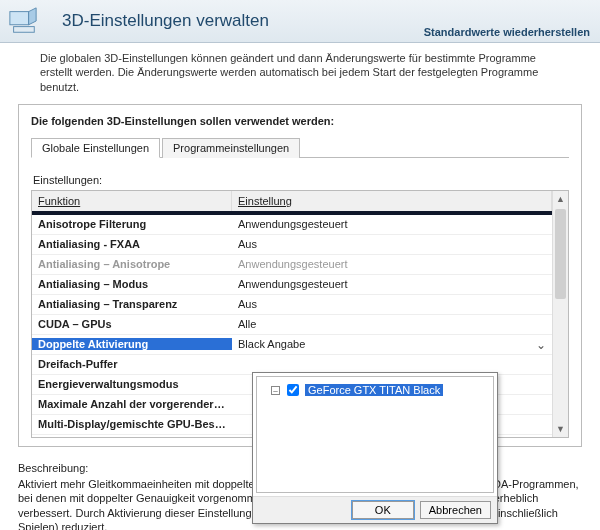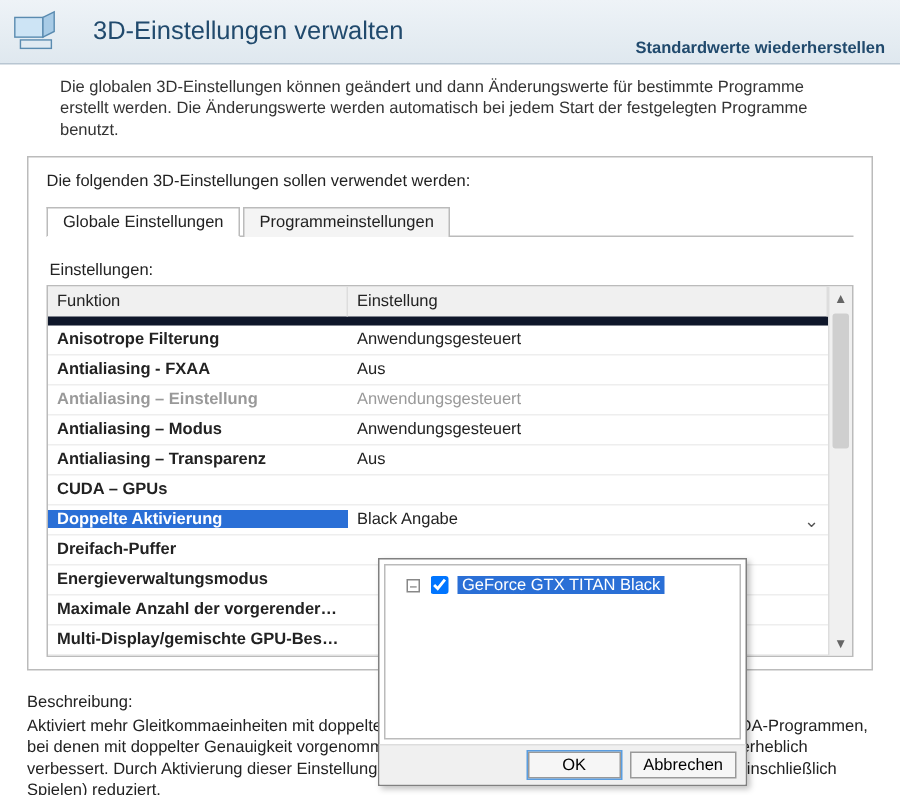--- a/index.html
+++ b/index.html
@@ -47,21 +47,21 @@
     color: #333;
     line-height: 1.3;
   }
   .panel {
     margin: 0 18px;
     border: 1px solid #bbb;
     padding: 10px 12px 8px 12px;
     background: #fff;
   }
   .panel-title {
-    font-weight: normal;
+    font-weight: bold;
     margin-bottom: 10px;
   }
   .tabs {
     display: flex;
     border-bottom: 1px solid #bbb;
     margin-bottom: 16px;
   }
   .tab {
     padding: 3px 10px;
     border: 1px solid #bbb;
@@ -84,21 +84,22 @@
     height: 248px;
     display: flex;
   }
   .table-inner {
     flex: 1;
     overflow: hidden;
   }
   .thead {
     display: flex;
     background: #f0f0f0;
-    border-bottom: 6px solid #0f172a;
+    border-bottom: 4px solid #0f172a;
+    text-decoration: underline;
   }
   .th {
     padding: 4px 6px;
     border-right: 1px solid #ddd;
   }
   .th-fn { flex: 0 0 200px; }
   .th-val { flex: 1; }
   .rows { }
   .row {
     display: flex;
@@ -263,33 +264,34 @@
       <div class="rows" id="rows">
           <div class="row">
             <div class="cell-fn">Anisotrope Filterung</div>
             <div class="cell-val">Anwendungsgesteuert</div>
           </div>
           <div class="row">
             <div class="cell-fn">Antialiasing - FXAA</div>
             <div class="cell-val">Aus</div>
           </div>
           <div class="row disabled">
-            <div class="cell-fn">Antialiasing – Einstellung</div>
+            <div class="cell-fn">Antialiasing – Anisotrope</div>
             <div class="cell-val">Anwendungsgesteuert</div>
           </div>
           <div class="row">
             <div class="cell-fn">Antialiasing – Modus</div>
             <div class="cell-val">Anwendungsgesteuert</div>
           </div>
           <div class="row">
             <div class="cell-fn">Antialiasing – Transparenz</div>
             <div class="cell-val">Aus</div>
           </div>
           <div class="row">
             <div class="cell-fn">CUDA – GPUs</div>
+            <div class="cell-val">Alle</div>
           </div>
           <div class="row selected">
             <div class="cell-fn">Doppelte Aktivierung</div>
             <div class="cell-val">Black Angabe</div>
           </div>
           <div class="row">
             <div class="cell-fn">Dreifach-Puffer</div>
             <div class="cell-val"></div>
           </div>
           <div class="row">

